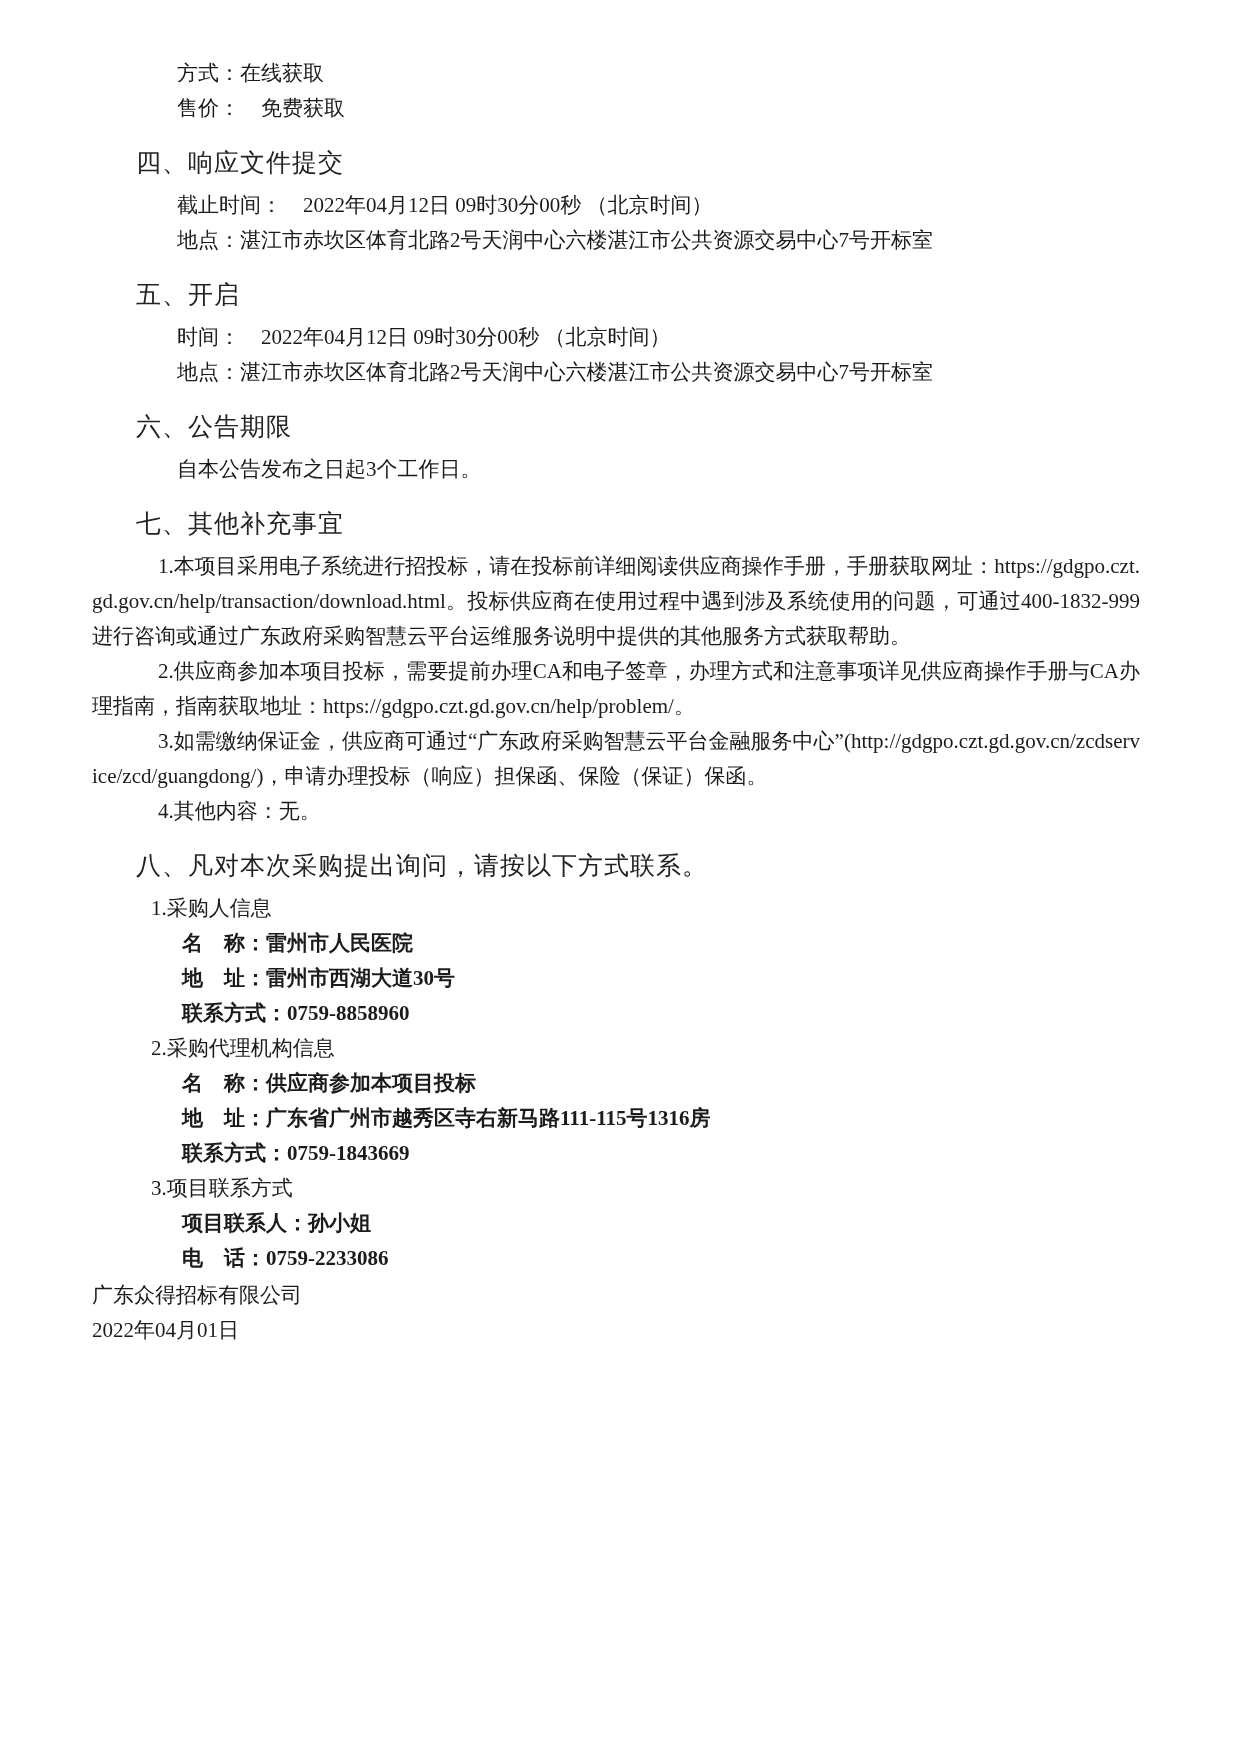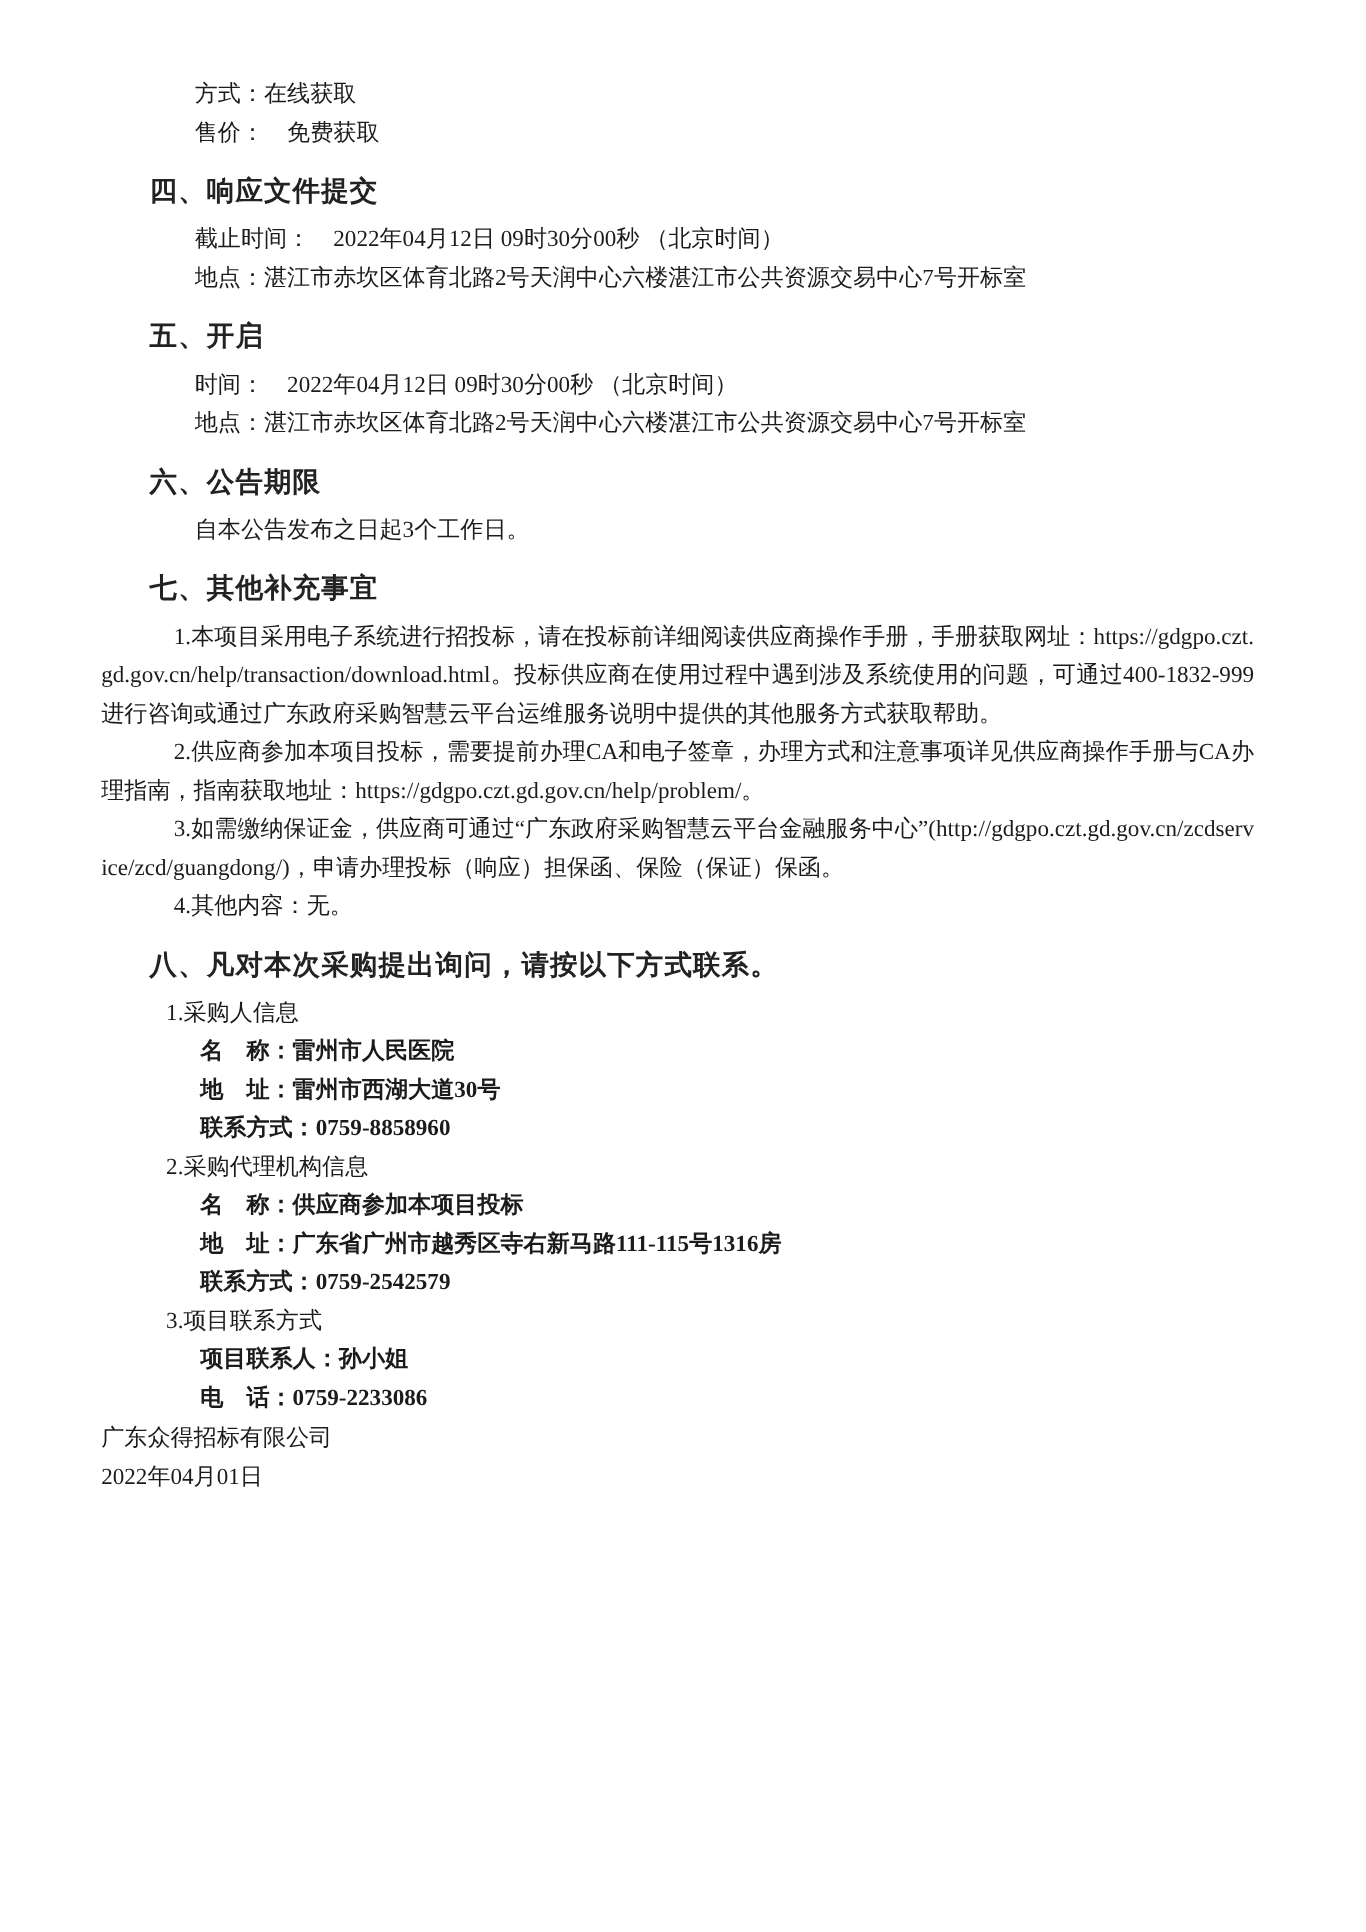--- a/index.html
+++ b/index.html
@@ -11,32 +11,32 @@
   .page {
     position: relative;
     width: 1242px;
     height: 1756px;
     background: #ffffff;
     overflow: hidden;
   }
   .content {
     position: absolute;
     left: 92px;
-    top: 68px;
+    top: 56px;
     width: 1048px;
     font-size: 21px;
     line-height: 35px;
   }
   .line {
     margin-left: 85px;
     white-space: pre-wrap;
   }
   .heading {
     font-size: 25px;
-    font-weight: bold;
+    font-weight: normal;
     line-height: 34px;
     letter-spacing: 1px;
     margin: 20px 0 8px 44px;
     color: #222222;
   }
   .para {
     text-indent: 66px;
     white-space: pre-wrap;
     word-break: break-all;
     text-align: justify;
@@ -88,21 +88,21 @@
     <h2 class="heading">八、凡对本次采购提出询问，请按以下方式联系。</h2>
 
     <div class="sub-title">1.采购人信息</div>
     <div class="detail">名　称：雷州市人民医院</div>
     <div class="detail">地　址：雷州市西湖大道30号</div>
     <div class="detail">联系方式：0759-8858960</div>
 
     <div class="sub-title">2.采购代理机构信息</div>
     <div class="detail">名　称：供应商参加本项目投标</div>
     <div class="detail">地　址：广东省广州市越秀区寺右新马路111-115号1316房</div>
-    <div class="detail">联系方式：0759-2542579</div>
+    <div class="detail">联系方式：0759-1843669</div>
 
     <div class="sub-title">3.项目联系方式</div>
     <div class="detail">项目联系人：孙小姐</div>
     <div class="detail">电　话：0759-2233086</div>
 
     <div class="signature">
       <div class="sig-line">广东众得招标有限公司</div>
       <div class="sig-line">2022年04月01日</div>
     </div>
 

